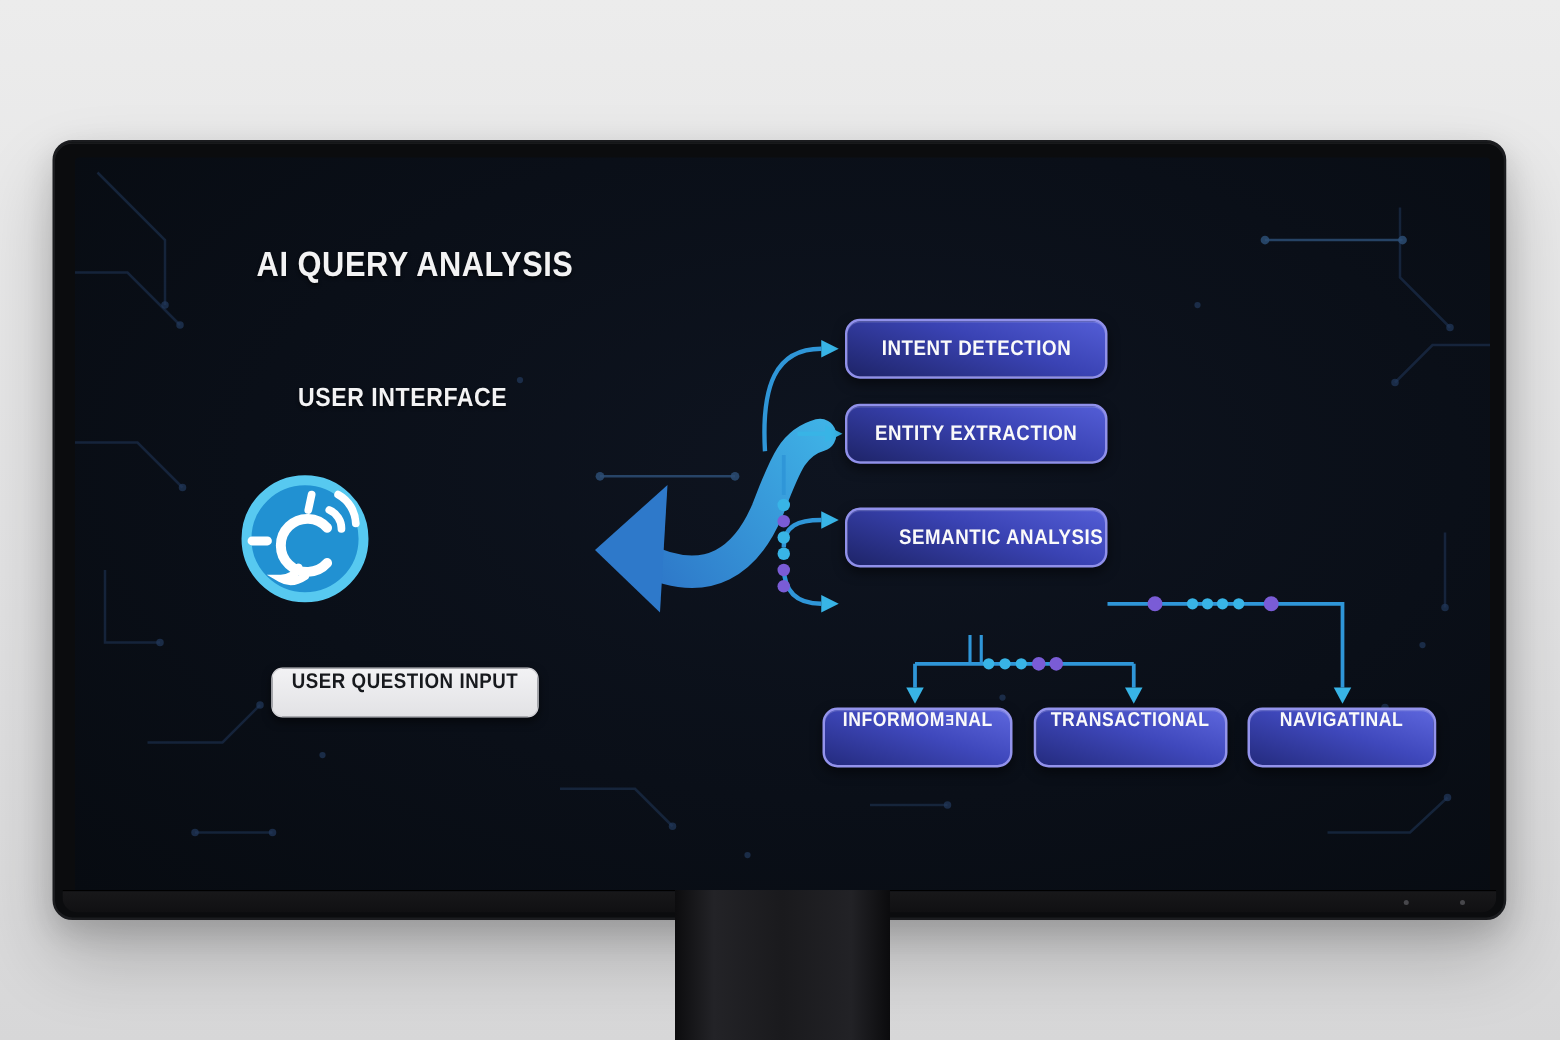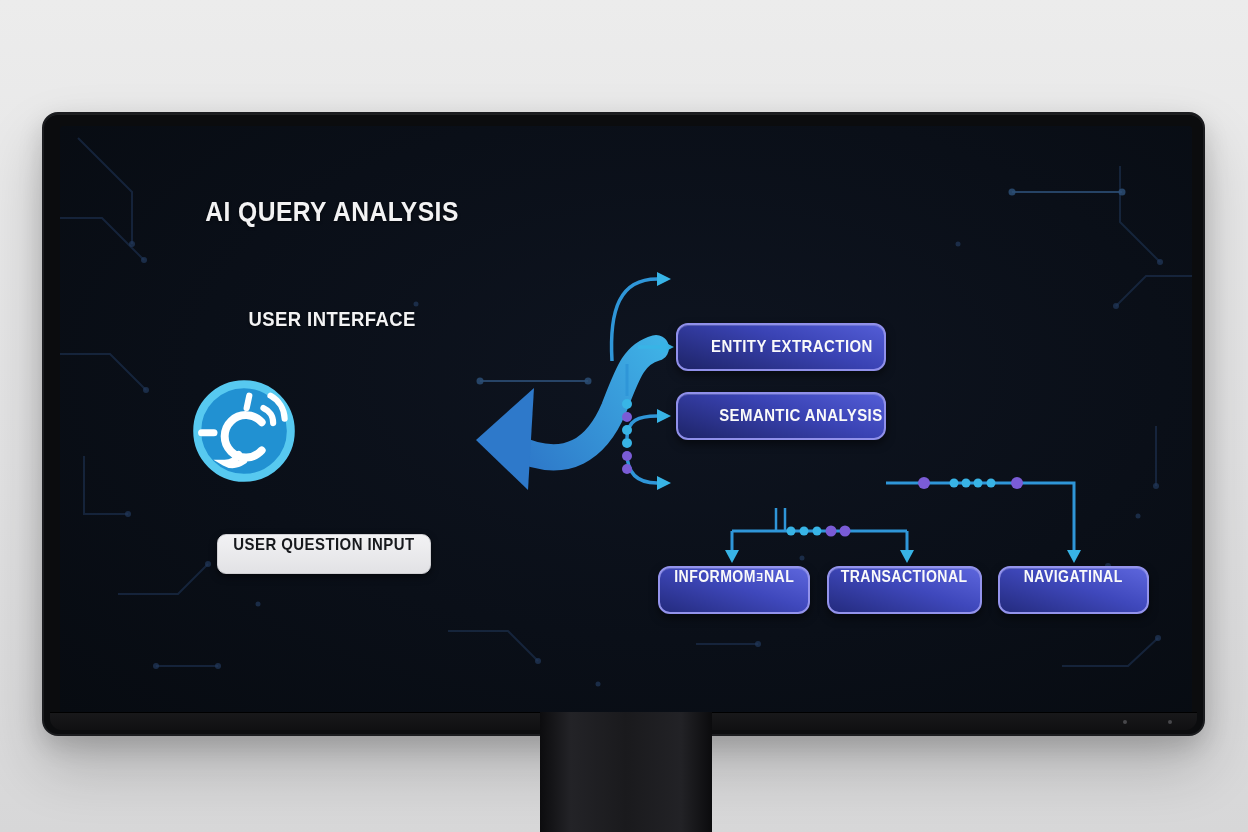--- a/index.html
+++ b/index.html
@@ -25,21 +25,21 @@
   .chin .led { position:absolute; top:7px; width:4px; height:4px; border-radius:50%; background:#47474b; }
   .stand {
     position:absolute; left:540px; top:712px; width:172px; height:120px;
     background:linear-gradient(90deg,#0c0c0e 0%,#232327 18%,#1a1a1d 50%,#222226 82%,#0b0b0d 100%);
   }
   svg.layer { position:absolute; left:0; top:0; }
   .heading { position:absolute; color:#f3f3f4; font-weight:bold; text-align:center;
              text-shadow:0 1px 3px rgba(0,0,0,.65); }
   .cond { display:inline-block; transform:scaleX(.88); transform-origin:center; letter-spacing:.5px; white-space:nowrap; }
   .title-left  { left:112px; top:70px;  width:320px; font-size:28px; }
-  .subtitle-left { left:132px; top:181px; width:280px; font-size:21px; }
+  .subtitle-left { left:122px; top:181px; width:280px; font-size:21px; }
   .title-right { left:588px; top:59px;  width:404px; font-size:19.5px; }
   .app-icon { position:absolute; border-radius:50%; }
   .app-icon svg { display:block; }
   .owl-label { position:absolute; left:0; right:0; top:66px; text-align:center;
                color:#f1f0f4; font-size:13.5px; letter-spacing:.4px; }
   .input-btn {
     position:absolute; left:157px; top:408px; width:214px; height:40px;
     background:linear-gradient(180deg,#f2f2f4,#e2e2e5); border-radius:9px;
     border:1px solid #cfcfd3; display:flex; justify-content:center;
     color:#17191d; font-weight:bold; font-size:17px;
@@ -209,24 +209,27 @@
         </g>
       </svg>
     </div>
 
 
     <div class="input-btn">
       <span class="cond">USER QUESTION INPUT</span>
     </div>
 
 
-    <div class="node" style="top:197px;justify-content:flex-end;">
+    <div class="node" style="top:129px;">
+      <span class="cond">INTENT DETECTION</span>
+    </div>
+    <div class="node" style="top:197px;">
       <span class="cond">ENTITY EXTRACTION</span>
     </div>
-    <div class="node" style="top:266px;padding-left:39px;">
+    <div class="node" style="top:280px;padding-left:39px;">
       <span class="cond">SEMANTIC ANALYSIS</span>
     </div>
 
     <div class="cat" style="left:598px; width:152px;">
       <span class="cond"><span>INFORMOM</span><span class="glyph">Ǝ</span><span>NAL</span></span>
     </div>
     <div class="cat" style="left:767px; width:155px;">
       <span class="cond">TRANSACTIONAL</span>
     </div>
     <div class="cat" style="left:938px; width:151px;">

